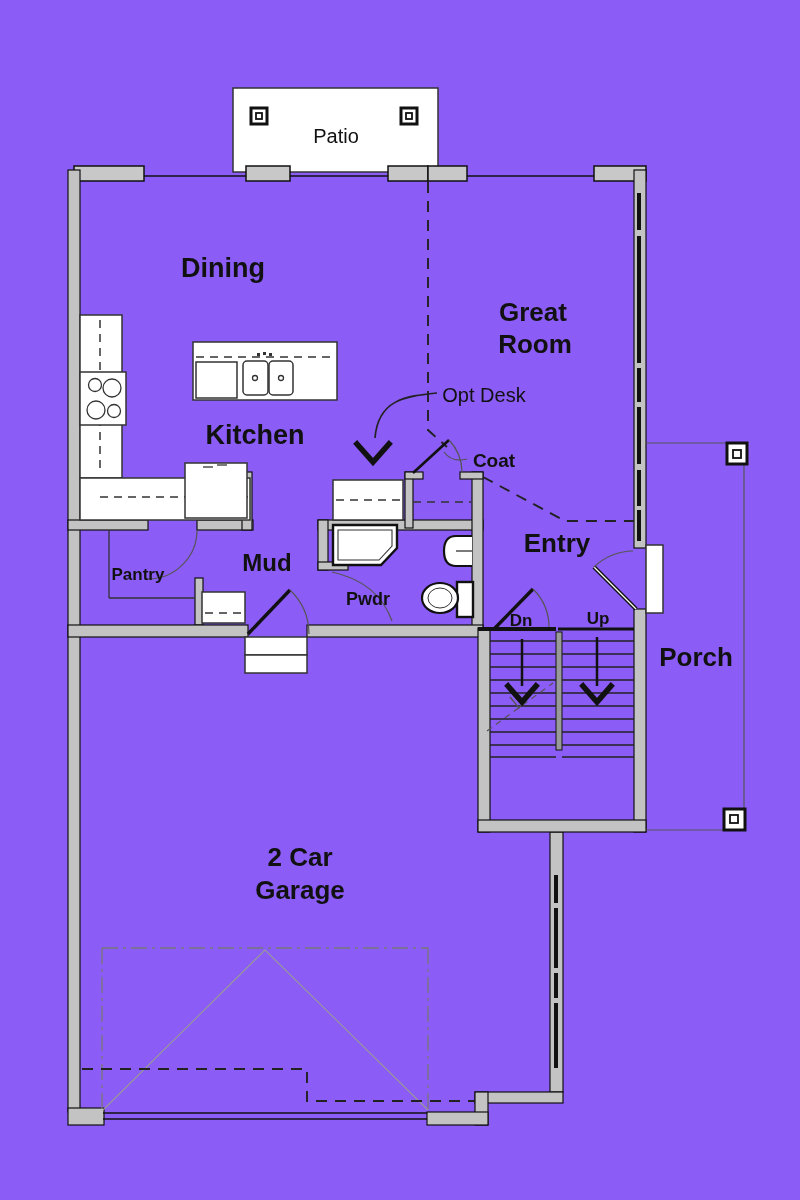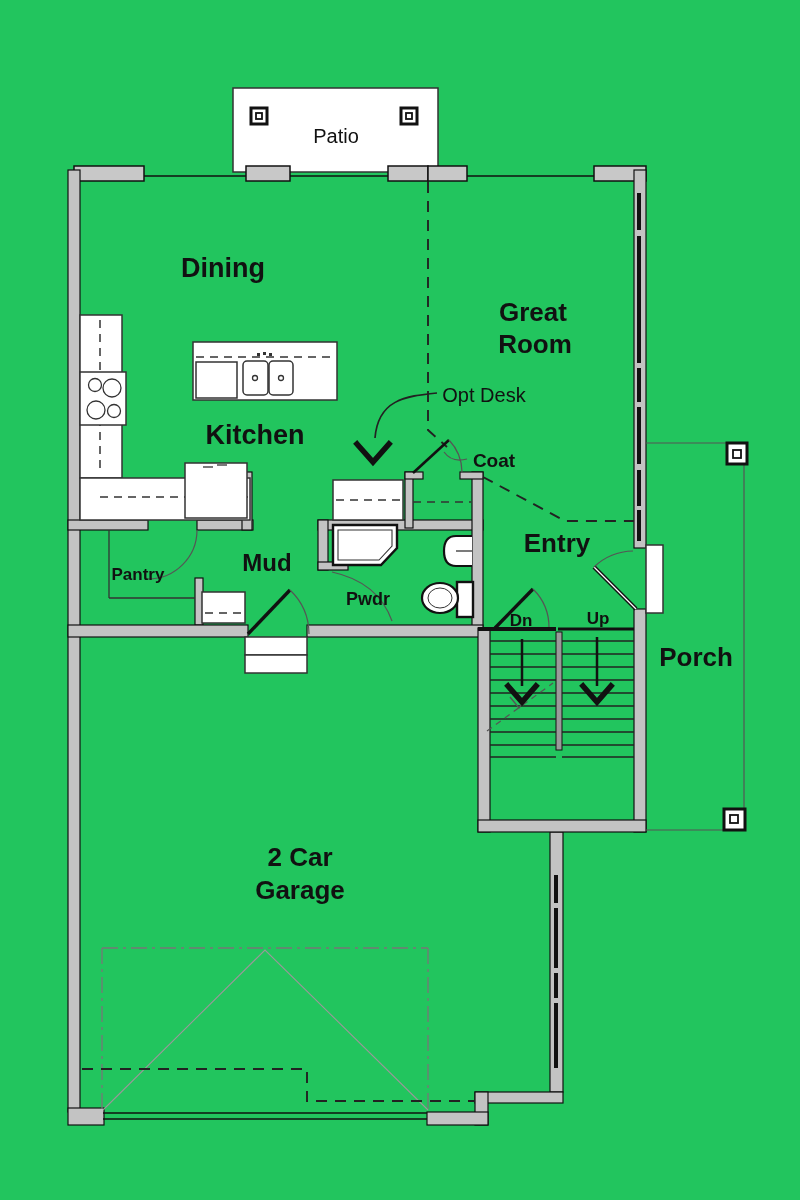--- a/index.html
+++ b/index.html
@@ -1,16 +1,16 @@
 <!DOCTYPE html>
 <html><head>
 <meta charset="utf-8">
 <style>
   html,body{margin:0;padding:0;background:#ffffff;}
-  .plan-wrap{position:relative;width:800px;height:1200px;background:#22c55e;overflow:hidden;}
+  .plan-wrap{position:relative;width:800px;height:1200px;background:#8b5cf6;overflow:hidden;}
   svg{display:block;}
   .room-label{font-family:"Liberation Sans",sans-serif;font-weight:700;fill:#111;}
   .soft-label{font-family:"Liberation Sans",sans-serif;font-weight:400;fill:#111;}
   .sz27{font-size:27px;} .sz26{font-size:26px;} .sz24{font-size:24px;}
   .sz20{font-size:20px;} .sz19{font-size:19px;} .sz18{font-size:18px;} .sz17{font-size:17px;}
   .wall{fill:#c3c3c3;stroke:#111;stroke-width:1.2;}
   .winblock{fill:#c8c8c8;stroke:#111;stroke-width:1.5;}
   .wincore{fill:#111;}
   .fixture{fill:#ffffff;stroke:#333;stroke-width:1.5;}
   .fixture-bold{fill:#ffffff;stroke:#111;stroke-width:2.4;}

